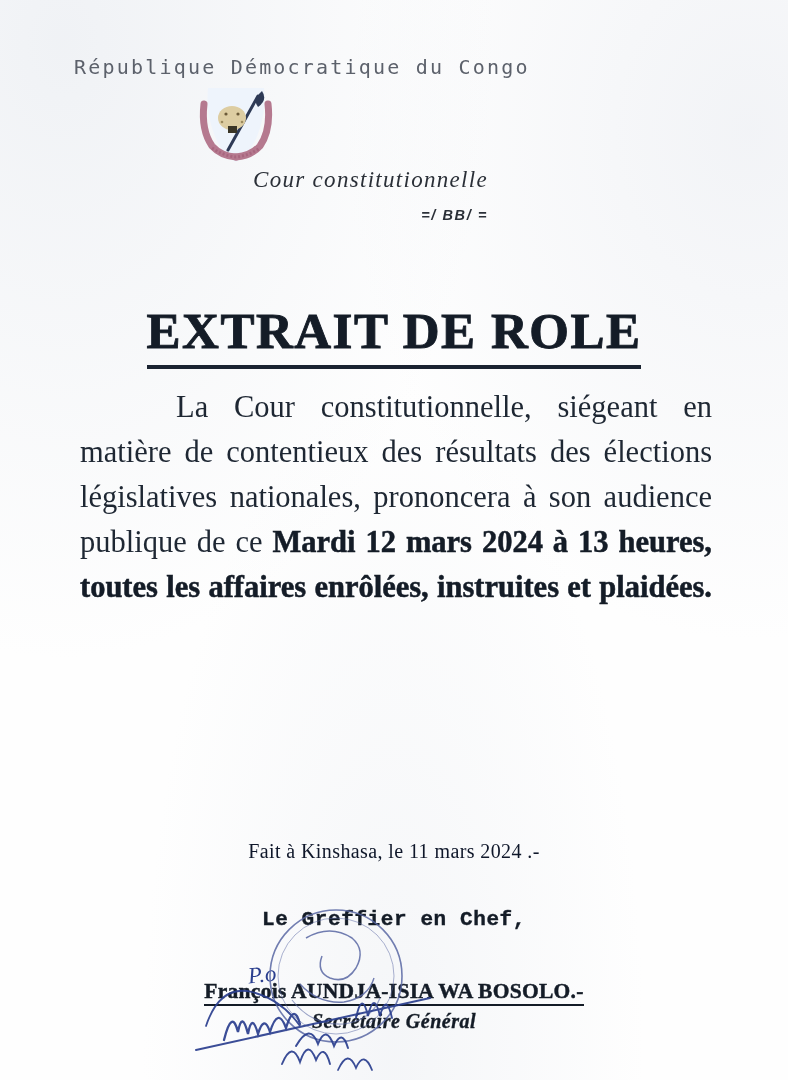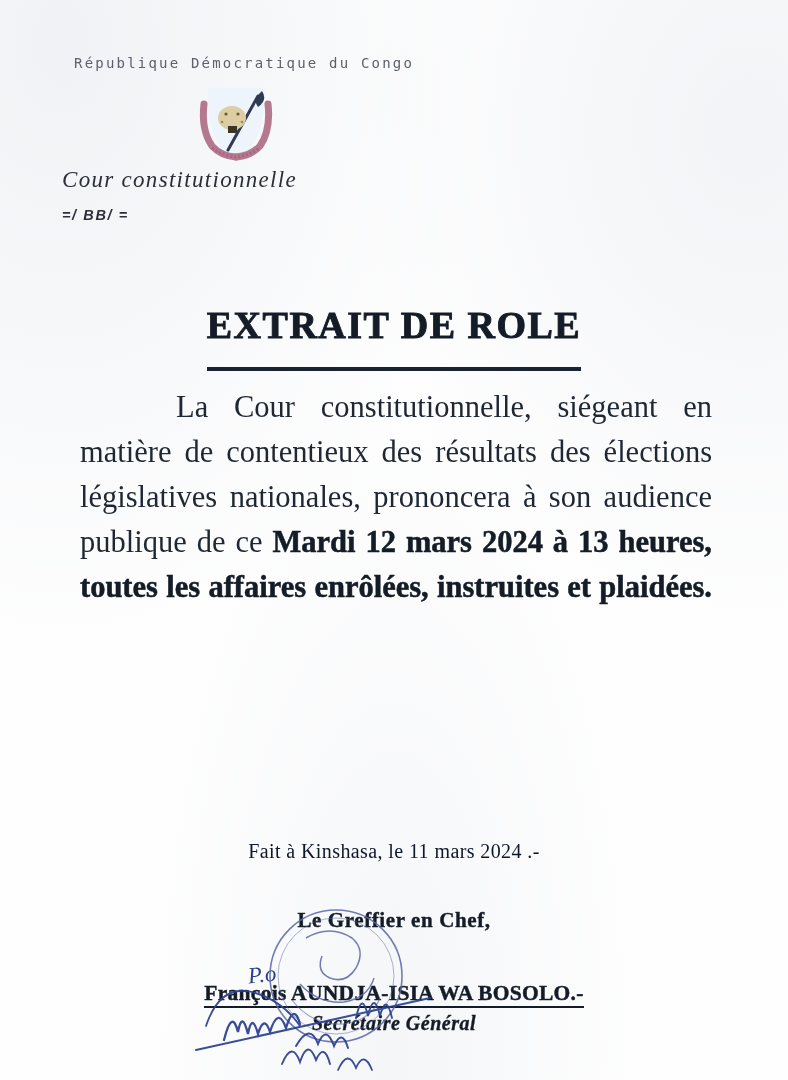--- a/index.html
+++ b/index.html
@@ -33,40 +33,40 @@
       radial-gradient(ellipse at 95% 12%, rgba(230,233,239,0.5) 0%, rgba(255,255,255,0) 38%),
       radial-gradient(ellipse at 50% 98%, rgba(233,236,241,0.45) 0%, rgba(255,255,255,0) 45%);
   }
 
   
   .republic {
     position: absolute;
     left: 74px;
     top: 55px;
     font-family: "DejaVu Sans Mono", "Liberation Mono", monospace;
-    font-size: 14px;
+    font-size: 20px;
     letter-spacing: 2.2px;
     color: #5c616b;
     white-space: nowrap;
   }
 
   .emblem {
     position: absolute;
     left: 188px;
     top: 88px;
     width: 96px;
     height: 78px;
   }
 
   .institution {
     position: absolute;
-    left: 62px;
+    left: 68px;
     top: 164px;
     width: 420px;
-    text-align: left;
+    text-align: right;
   }
   .institution .line {
     font-family: "Liberation Serif", "DejaVu Serif", serif;
     font-style: italic;
     font-size: 23px;
     letter-spacing: 1.3px;
     color: #2b3038;
     line-height: 1.42;
     white-space: nowrap;
   }
@@ -85,25 +85,25 @@
     position: absolute;
     left: 0;
     top: 306px;
     width: 788px;
     text-align: center;
   }
   .doc-title .title-text {
     display: inline-block;
     font-family: "Liberation Serif", "DejaVu Serif", serif;
     font-weight: bold;
-    font-size: 38px;
+    font-size: 51px;
     letter-spacing: 1.5px;
     color: #141c27;
     line-height: 1;
-    padding-bottom: 23px;
+    padding-bottom: 8px;
     border-bottom: 4px solid #1a2331;
     -webkit-text-stroke: 0.9px #141c27;
   }
 
   
   .body-text {
     position: absolute;
     left: 80px;
     top: 385px;
     width: 632px;
@@ -134,21 +134,21 @@
 
   
   .sig-block {
     position: absolute;
     left: 0;
     top: 908px;
     width: 788px;
     text-align: center;
   }
   .sig-title {
-    font-family: Liberation Serif, serif;
+    font-family: Liberation Mono, monospace;
     font-weight: bold;
     font-size: 21px;
     letter-spacing: 0.6px;
     color: #141c27;
     -webkit-text-stroke: 0.4px #141c27;
   }
   .sig-name {
     margin-top: 48px;
     font-family: "Liberation Serif", "DejaVu Serif", serif;
     font-weight: bold;

